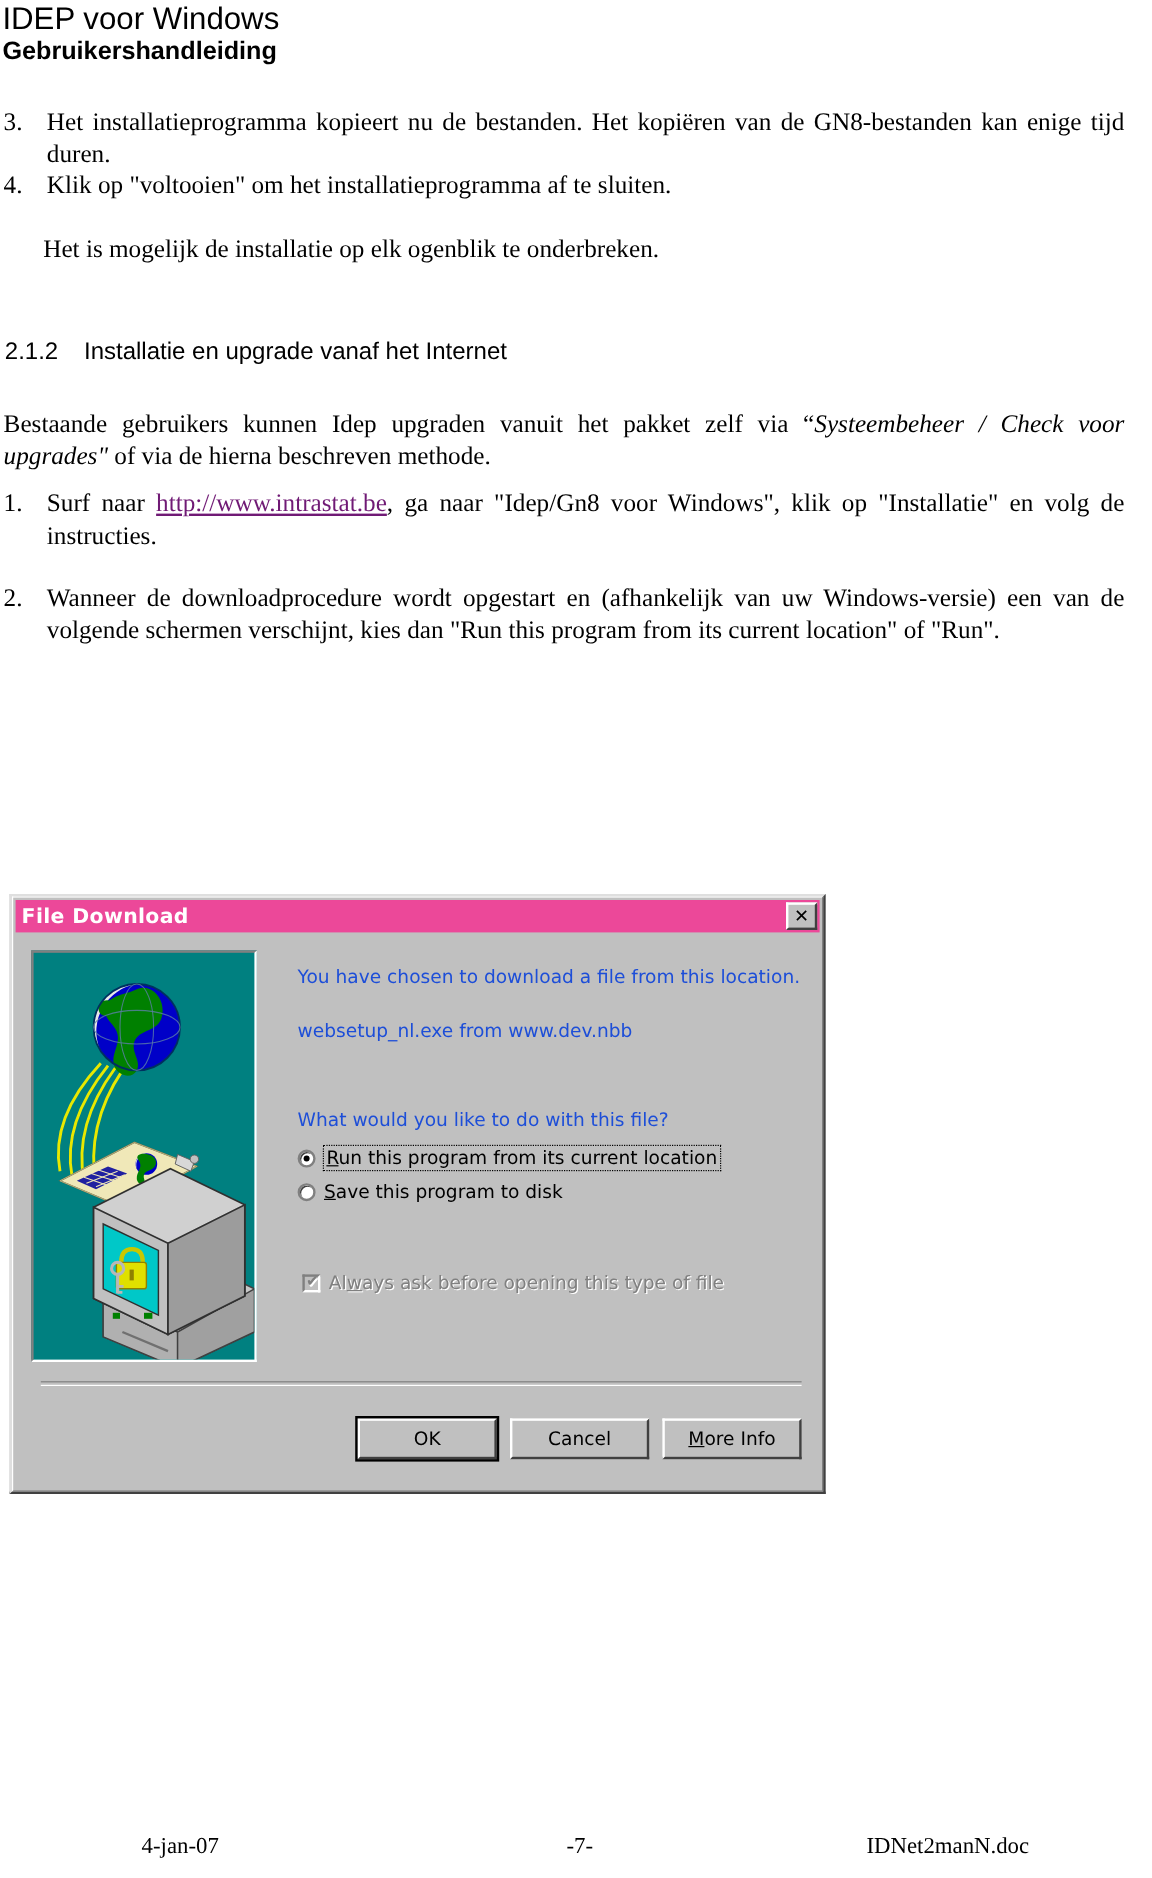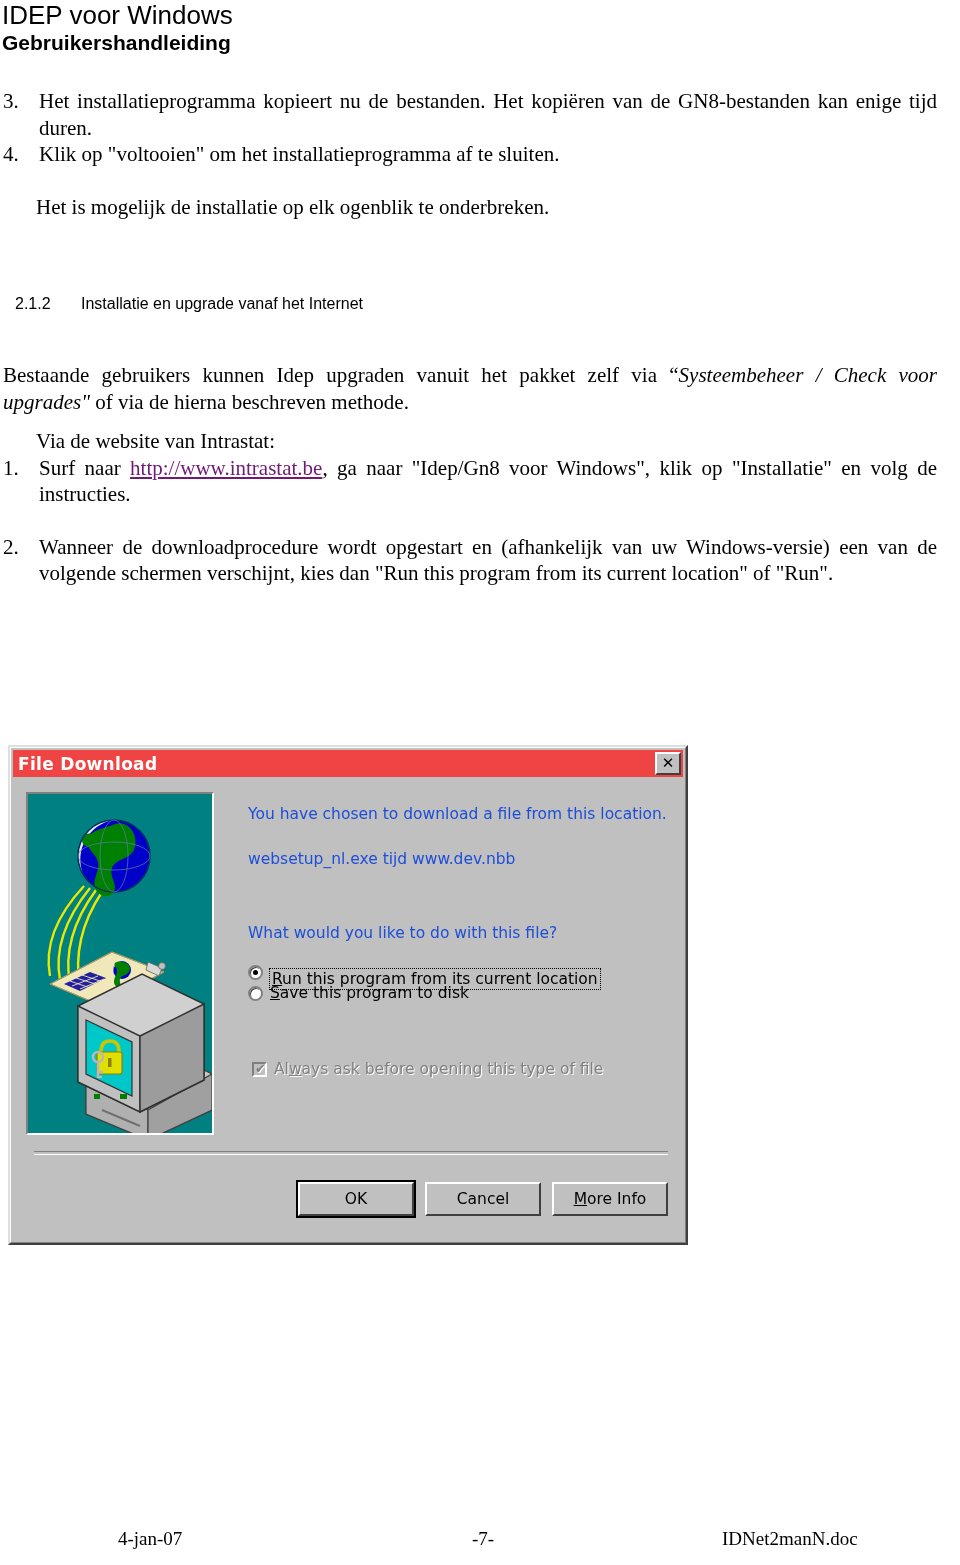--- a/index.html
+++ b/index.html
@@ -72,24 +72,24 @@
     text-align: left;
     font-size: 21px;
   }
 
   .gap-sm { height: 13px; }
   .gap-md { height: 26px; }
   .gap-lg { height: 34px; }
 
   h2.section-heading {
     font-family: "Liberation Sans", "DejaVu Sans", sans-serif;
-    font-size: 16px;
+    font-size: 20px;
     font-weight: 400;
     line-height: 24px;
-    margin: 12px;
+    margin: 1px;
   }
   h2.section-heading .secnum { display: inline-block; width: 66px; }
 
   .ital { font-style: italic; }
   a.weblink, .weblink {
     color: #701a75;
   }
 
   
   .win-dialog {
@@ -113,21 +113,21 @@
     border-left: 1px solid #ffffff;
     border-right: 1px solid #808080;
     border-bottom: 1px solid #808080;
     box-sizing: border-box;
   }
   .titlebar {
     position: absolute;
     left: 3px; top: 3px;
     right: 3px;
     height: 27px;
-    background: #ef4444;
+    background: #ec4899;
     display: flex;
     align-items: center;
     justify-content: space-between;
   }
   .titlebar .title-text {
     color: #ffffff;
     font-size: 17px;
     font-weight: 700;
     padding-left: 5px;
     letter-spacing: 0.3px;
@@ -213,21 +213,20 @@
     position: absolute;
     left: 3px; top: 3px;
     width: 5px; height: 5px;
     border-radius: 50%;
     background: #000000;
   }
   .radio-label { white-space: nowrap; }
   .radio-row.r1 .radio-label {
     outline: 1px dotted #000000;
     padding: 1px 2px;
-    margin-top: 14px;
   }
 
   .check-row {
     position: absolute;
     left: 242px;
     top: 313px;
     display: flex;
     align-items: center;
     font-size: 15.5px;
     color: #808080;
@@ -337,21 +336,20 @@
   <h2 class="section-heading">
     <span class="secnum">2.1.2</span><span>Installatie en upgrade vanaf het Internet</span>
   </h2>
 
   <div class="gap-lg"></div>
 
   <p class="body-par"><span>Bestaande gebruikers kunnen Idep upgraden vanuit het pakket zelf via </span><span>“</span><span class="ital">Systeembeheer / Check voor upgrades"</span><span> of  via de hierna beschreven methode.</span></p>
 
   <div class="gap-sm"></div>
 
-  <p class="body-par noj">Via de website van Intrastat:</p>
 
   <div class="li">
     <span class="num">1.</span><span>Surf naar </span><a class="weblink" href="#">http://www.intrastat.be</a><span>, ga naar "Idep/Gn8 voor Windows", klik op "Installatie" en volg de instructies.</span>
   </div>
 
   <div class="gap-md"></div>
 
   <div class="li">
     <span class="num">2.</span>
     <span>Wanneer de downloadprocedure wordt opgestart en (afhankelijk van uw Windows-versie) een van de volgende schermen verschijnt, kies dan "Run this program from its current location" of "Run".</span>
@@ -434,21 +432,21 @@
           <path d="M70,268 L70,284" stroke="#b8b8b8" stroke-width="2.6"></path>
           <path d="M70,278 L75,278" stroke="#b8b8b8" stroke-width="2.4"></path>
           <path d="M70,283 L74,283" stroke="#b8b8b8" stroke-width="2.4"></path>
         </g>
         <rect x="92" y="300" width="7" height="5" fill="#008000"></rect>
       </g>
     </svg>
   </div>
 
   <div class="dlg-text txt-chosen">You have chosen to download a file from this location.</div>
-  <div class="dlg-text txt-file">websetup_nl.exe tijd www.dev.nbb</div>
+  <div class="dlg-text txt-file">websetup_nl.exe from www.dev.nbb</div>
   <div class="dlg-text txt-what">What would you like to do with this file?</div>
 
   <div class="radio-row r1">
     <span class="radio-dot on"></span>
     <span class="radio-label"><span class="u">R</span><span>un this program from its current location</span></span>
   </div>
 
   <div class="radio-row r2">
     <span class="radio-dot"></span>
     <span class="radio-label"><span class="u">S</span><span>ave this program to disk</span></span>

